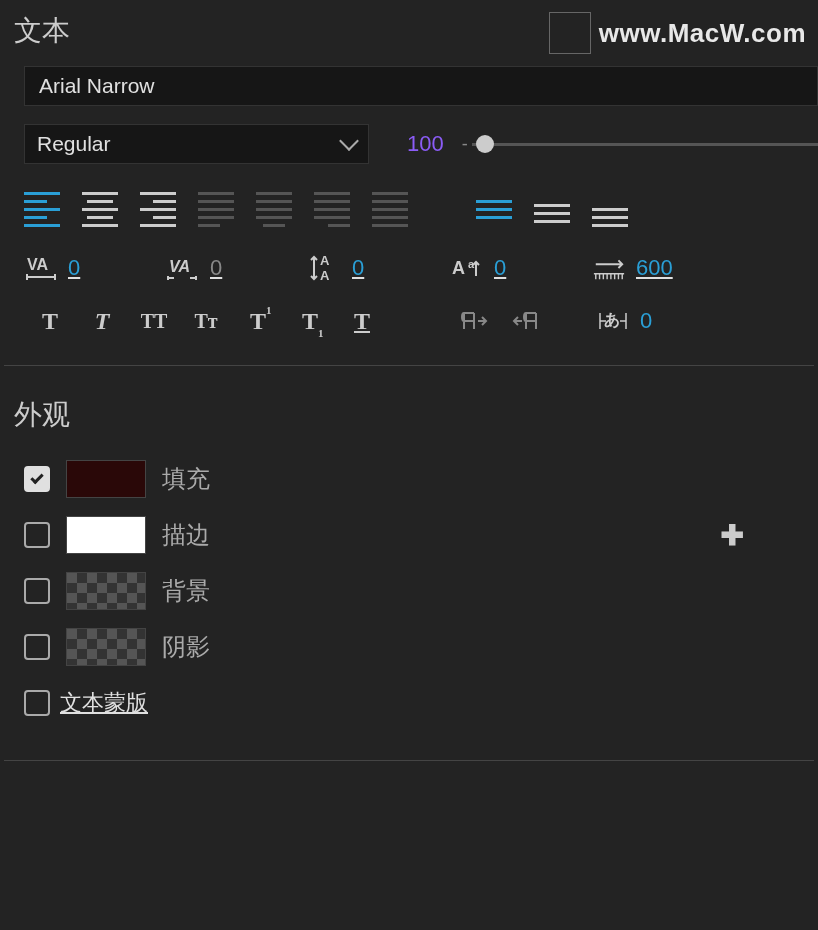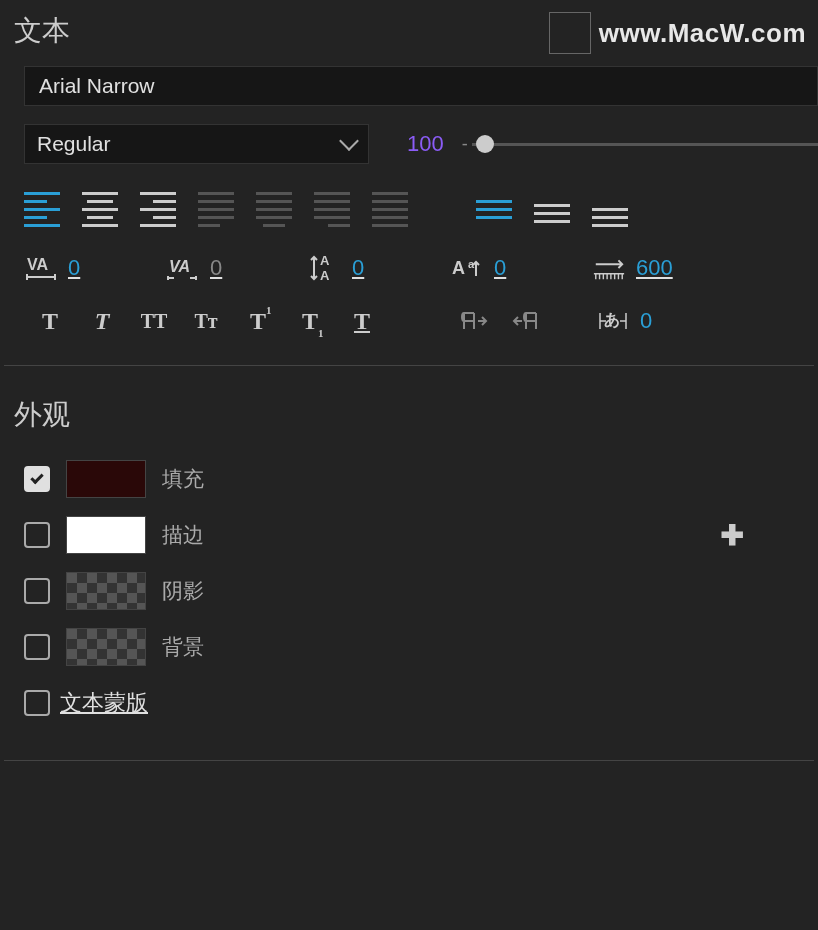--- a/index.html
+++ b/index.html
@@ -210,21 +210,21 @@
 .swatch-white { background: #ffffff; }
 .swatch-trans {
   background:
     linear-gradient(45deg,#333 25%,transparent 25%,transparent 75%,#333 75%),
     linear-gradient(45deg,#333 25%,transparent 25%,transparent 75%,#333 75%);
   background-color: #555;
   background-size: 20px 20px;
   background-position: 0 0, 10px 10px;
 }
 .app-label {
-  font-size: 21px;
+  font-size: 24px;
   color: #aaa;
 }
 .plus-btn {
   position: absolute;
   right: 74px;
   font-size: 28px;
   color: #ccc;
   font-weight: bold;
 }
 .mask-row {
@@ -437,27 +437,27 @@
   <div class="app-row">
     <div class="checkbox"></div>
     <div class="swatch swatch-white"></div>
     <div class="app-label">描边</div>
     <div class="plus-btn">✚</div>
   </div>
 
   <div class="app-row">
     <div class="checkbox"></div>
     <div class="swatch swatch-trans"></div>
-    <div class="app-label">阴影</div>
+    <div class="app-label">背景</div>
   </div>
 
   <div class="app-row">
     <div class="checkbox"></div>
     <div class="swatch swatch-trans"></div>
-    <div class="app-label">背景</div>
+    <div class="app-label">阴影</div>
   </div>
 
   <div class="mask-row">
     <div class="checkbox"></div>
     <div class="mask-label">文本蒙版</div>
   </div>
 </div>
 
 <div class="divider" style="margin-top:42px"></div>
 

